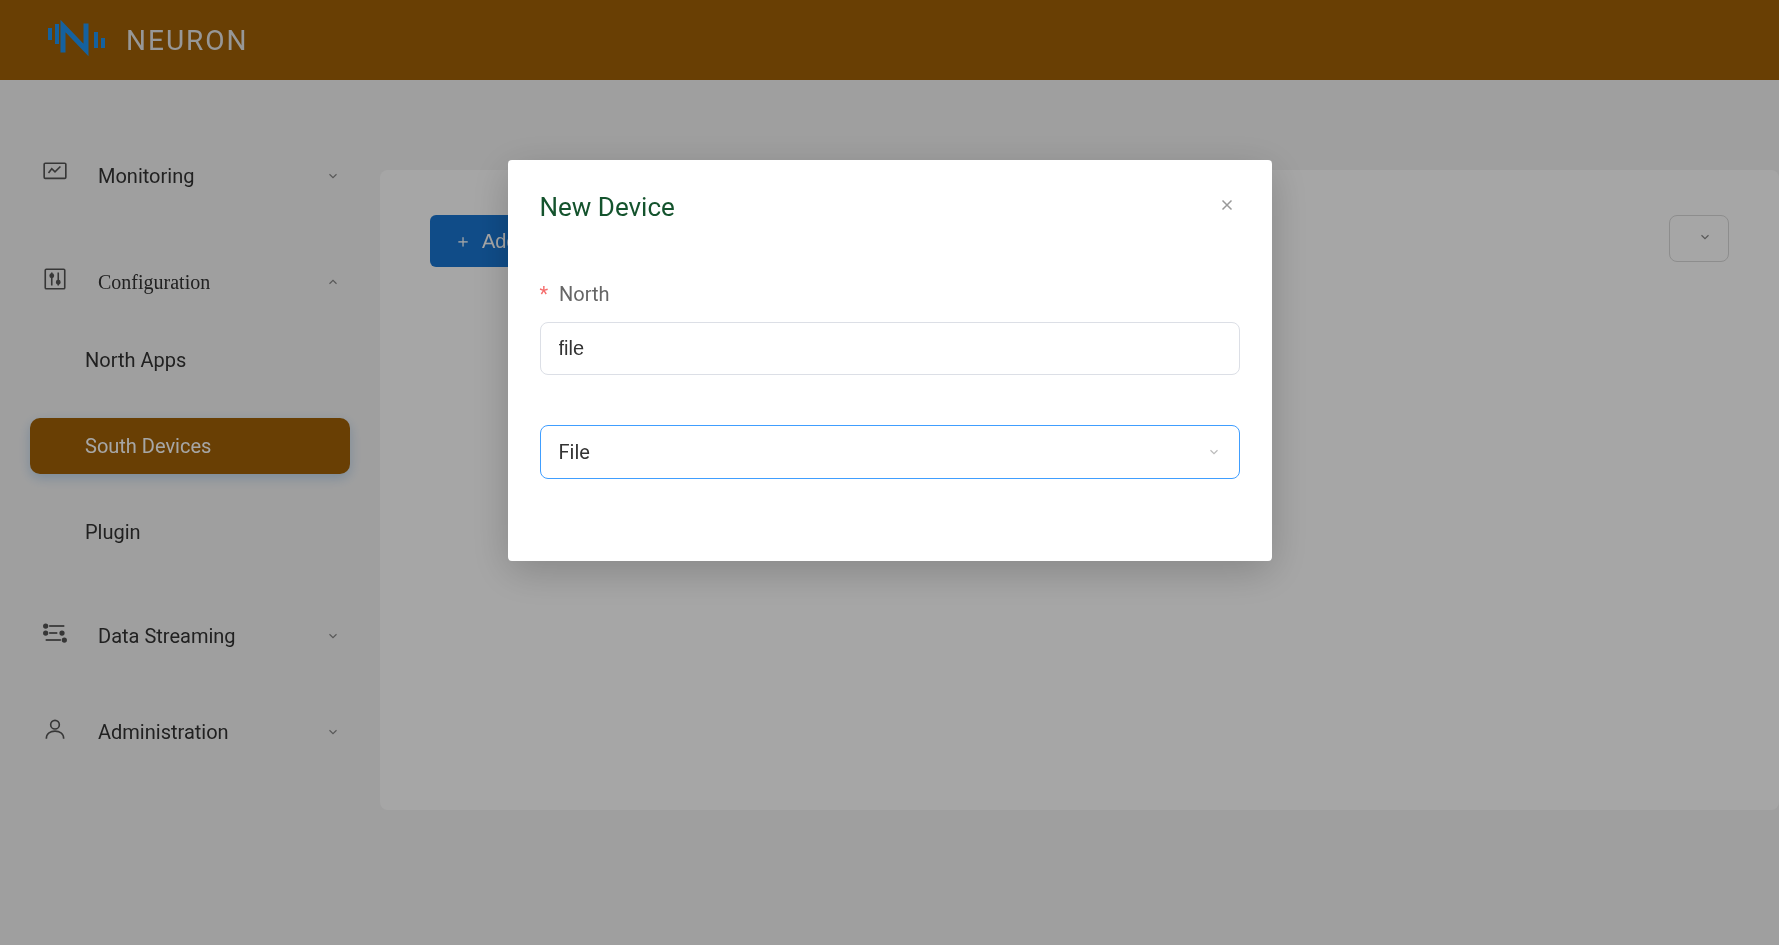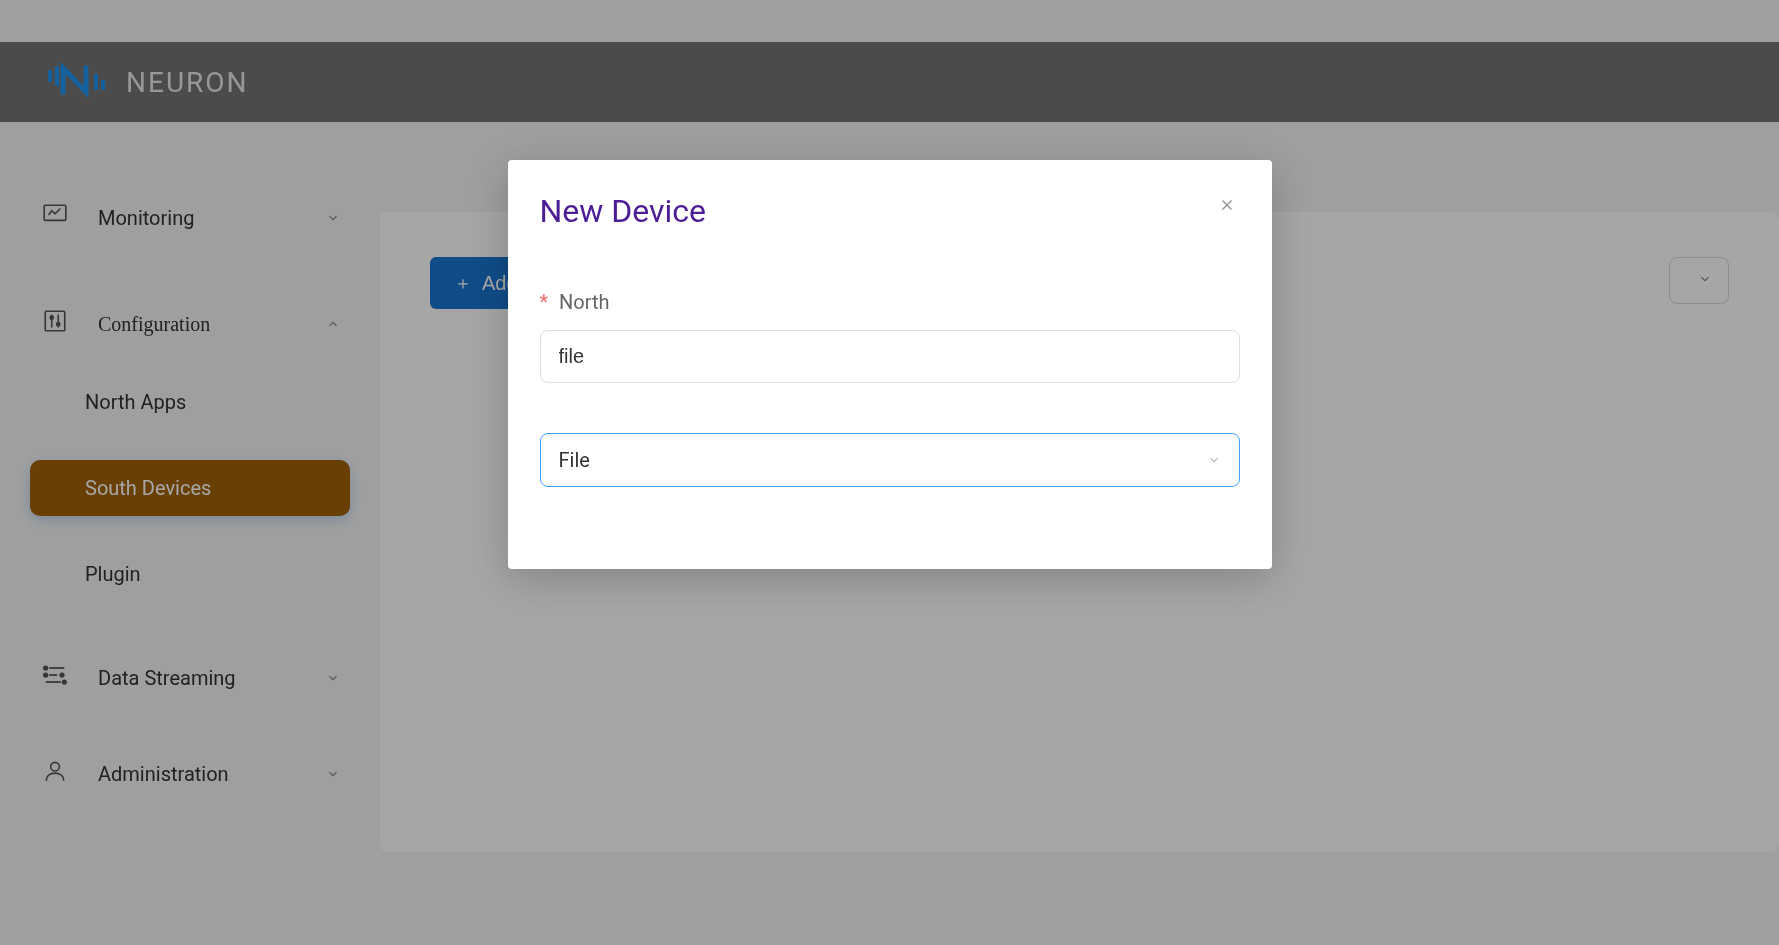--- a/index.html
+++ b/index.html
@@ -6,26 +6,25 @@
       box-sizing: border-box;
       margin: 0;
       padding: 0;
     }
     body {
       font-family: -apple-system, BlinkMacSystemFont, "Segoe UI", Roboto, "Helvetica Neue", Arial, sans-serif;
       background: #f5f5f5;
       overflow: hidden;
     }
     .header {
-      background: #737373;
+      background: #a16207;
       height: 80px;
       display: flex;
       align-items: center;
       padding-left: 48px;
-      margin-top: 42px;
     }
     .logo-icon {
       display: flex;
       align-items: center;
       margin-right: 18px;
     }
     .logo-icon svg {
       width: 60px;
       height: 40px;
     }
@@ -143,22 +142,22 @@
       z-index: 101;
       padding: 32px;
     }
     .modal-header {
       display: flex;
       justify-content: space-between;
       align-items: flex-start;
       margin-bottom: 60px;
     }
     .modal-title {
-      font-size: 32px;
-      color: #4c1d95;
+      font-size: 26px;
+      color: #14532d;
       font-weight: 400;
     }
     .modal-close {
       color: #999;
       cursor: pointer;
       font-size: 20px;
       line-height: 1;
       padding: 4px;
     }
     .form-group {

